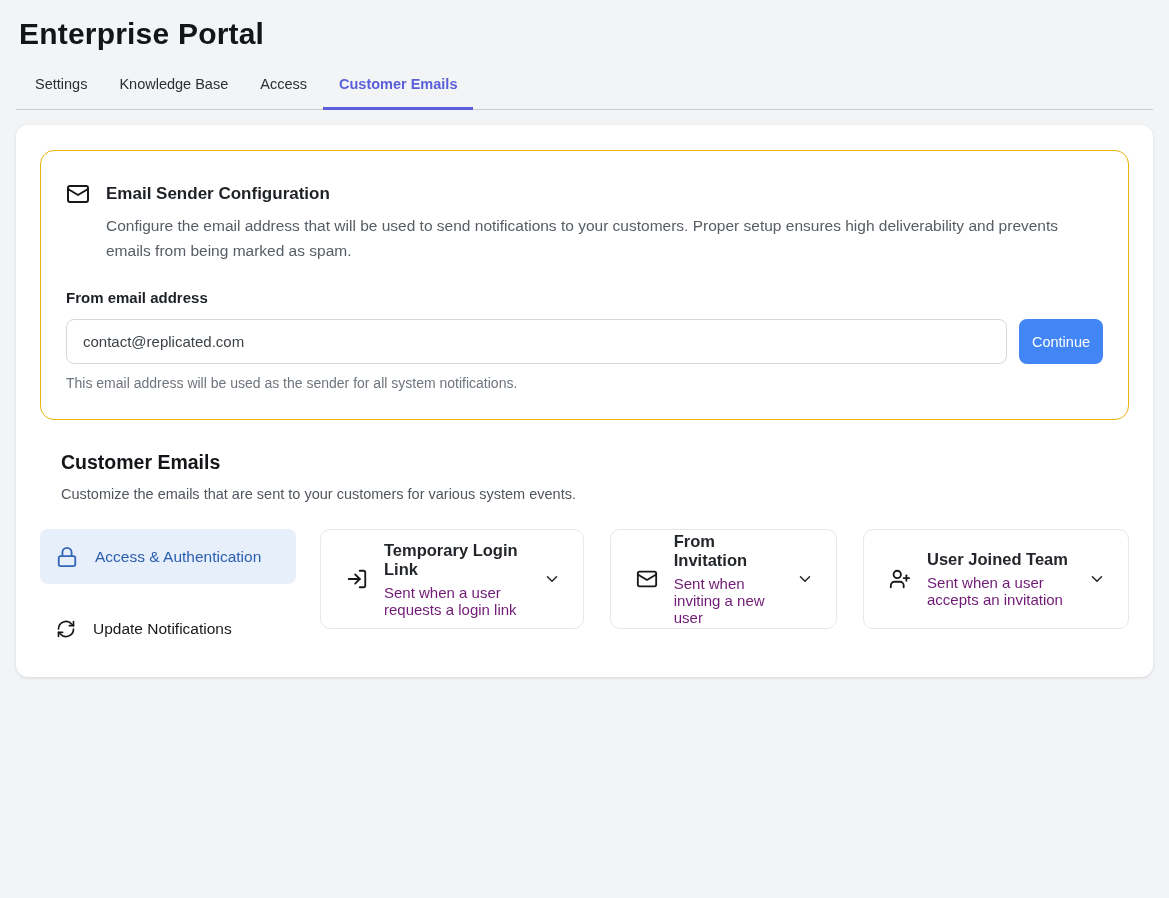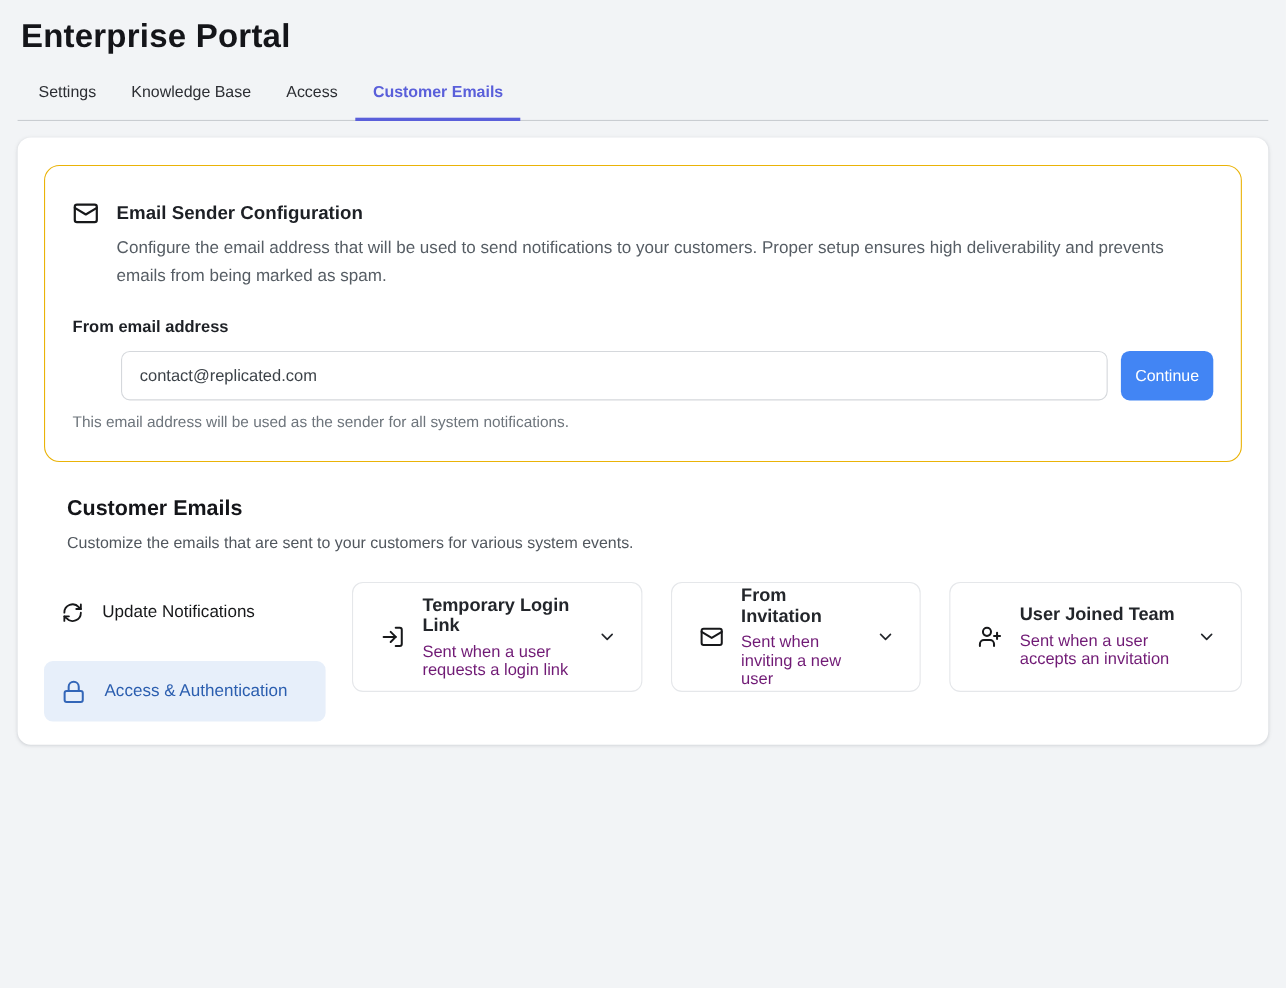--- a/index.html
+++ b/index.html
@@ -59,21 +59,21 @@
   .icon-20 { width: 20px; height: 20px; flex-shrink: 0; }
   .config-title { font-size: 17px; font-weight: 700; color: #1d2025; line-height: 24px; }
   .config-desc {
     margin: 7px 0 0 40px;
     max-width: 978px;
     font-size: 15.5px;
     line-height: 25px;
     color: #565d64;
   }
   .from-label { margin-top: 26px; font-size: 15px; font-weight: 700; color: #1d2025; }
-  .input-row { display: flex; gap: 12px; margin-top: 13px; margin-left: 44px; }
+  .input-row { display: flex; gap: 12px; margin-top: 13px; }
   .email-input {
     flex: 1;
     height: 45px;
     border: 1px solid #d5d8dc;
     border-radius: 8px;
     padding: 0 16px;
     font-size: 15px;
     color: #3c4248;
     font-family: inherit;
     background: #fff;
@@ -170,40 +170,40 @@
     </div>
     <div class="helper-text">This email address will be used as the sender for all system notifications.</div>
   </section>
 
   <h2 class="section-heading">Customer Emails</h2>
   <p class="section-sub">Customize the emails that are sent to your customers for various system events.</p>
 
   <div class="columns">
 
     <div class="cat-list">
+      <div class="cat-item active">
+        <span class="icon-22">
+          <svg viewBox="0 0 24 24" width="22" height="22" fill="none" stroke="#3366b8" stroke-width="2" stroke-linecap="round" stroke-linejoin="round">
+              <rect x="3" y="11" width="18" height="11" rx="2"></rect>
+              <path d="M7 11V7a5 5 0 0 1 10 0v4"></path>
+            </svg>
+        </span>
+        <span>Access &amp; Authentication</span>
+      </div>
       <div class="cat-item">
         <span class="icon-20">
           <svg viewBox="0 0 24 24" width="20" height="20" fill="none" stroke="#17181a" stroke-width="2" stroke-linecap="round" stroke-linejoin="round">
               <path d="M3 12a9 9 0 0 1 15.74-6L21 8"></path>
               <path d="M21 3v5h-5"></path>
               <path d="M21 12a9 9 0 0 1-15.74 6L3 16"></path>
               <path d="M3 21v-5h5"></path>
             </svg>
         </span>
         <span>Update Notifications</span>
       </div>
-      <div class="cat-item active">
-        <span class="icon-22">
-          <svg viewBox="0 0 24 24" width="22" height="22" fill="none" stroke="#3366b8" stroke-width="2" stroke-linecap="round" stroke-linejoin="round">
-              <rect x="3" y="11" width="18" height="11" rx="2"></rect>
-              <path d="M7 11V7a5 5 0 0 1 10 0v4"></path>
-            </svg>
-        </span>
-        <span>Access &amp; Authentication</span>
-      </div>
     </div>
 
     <div class="email-list">
 
       <div class="email-card">
         <span class="icon-22 card-icon">
           <svg viewBox="0 0 24 24" width="22" height="22" fill="none" stroke="#17181a" stroke-width="2" stroke-linecap="round" stroke-linejoin="round">
               <path d="M15 3h4a2 2 0 0 1 2 2v14a2 2 0 0 1-2 2h-4"></path>
               <polyline points="10 17 15 12 10 7"></polyline>
               <line x1="15" y1="12" x2="3" y2="12"></line>

